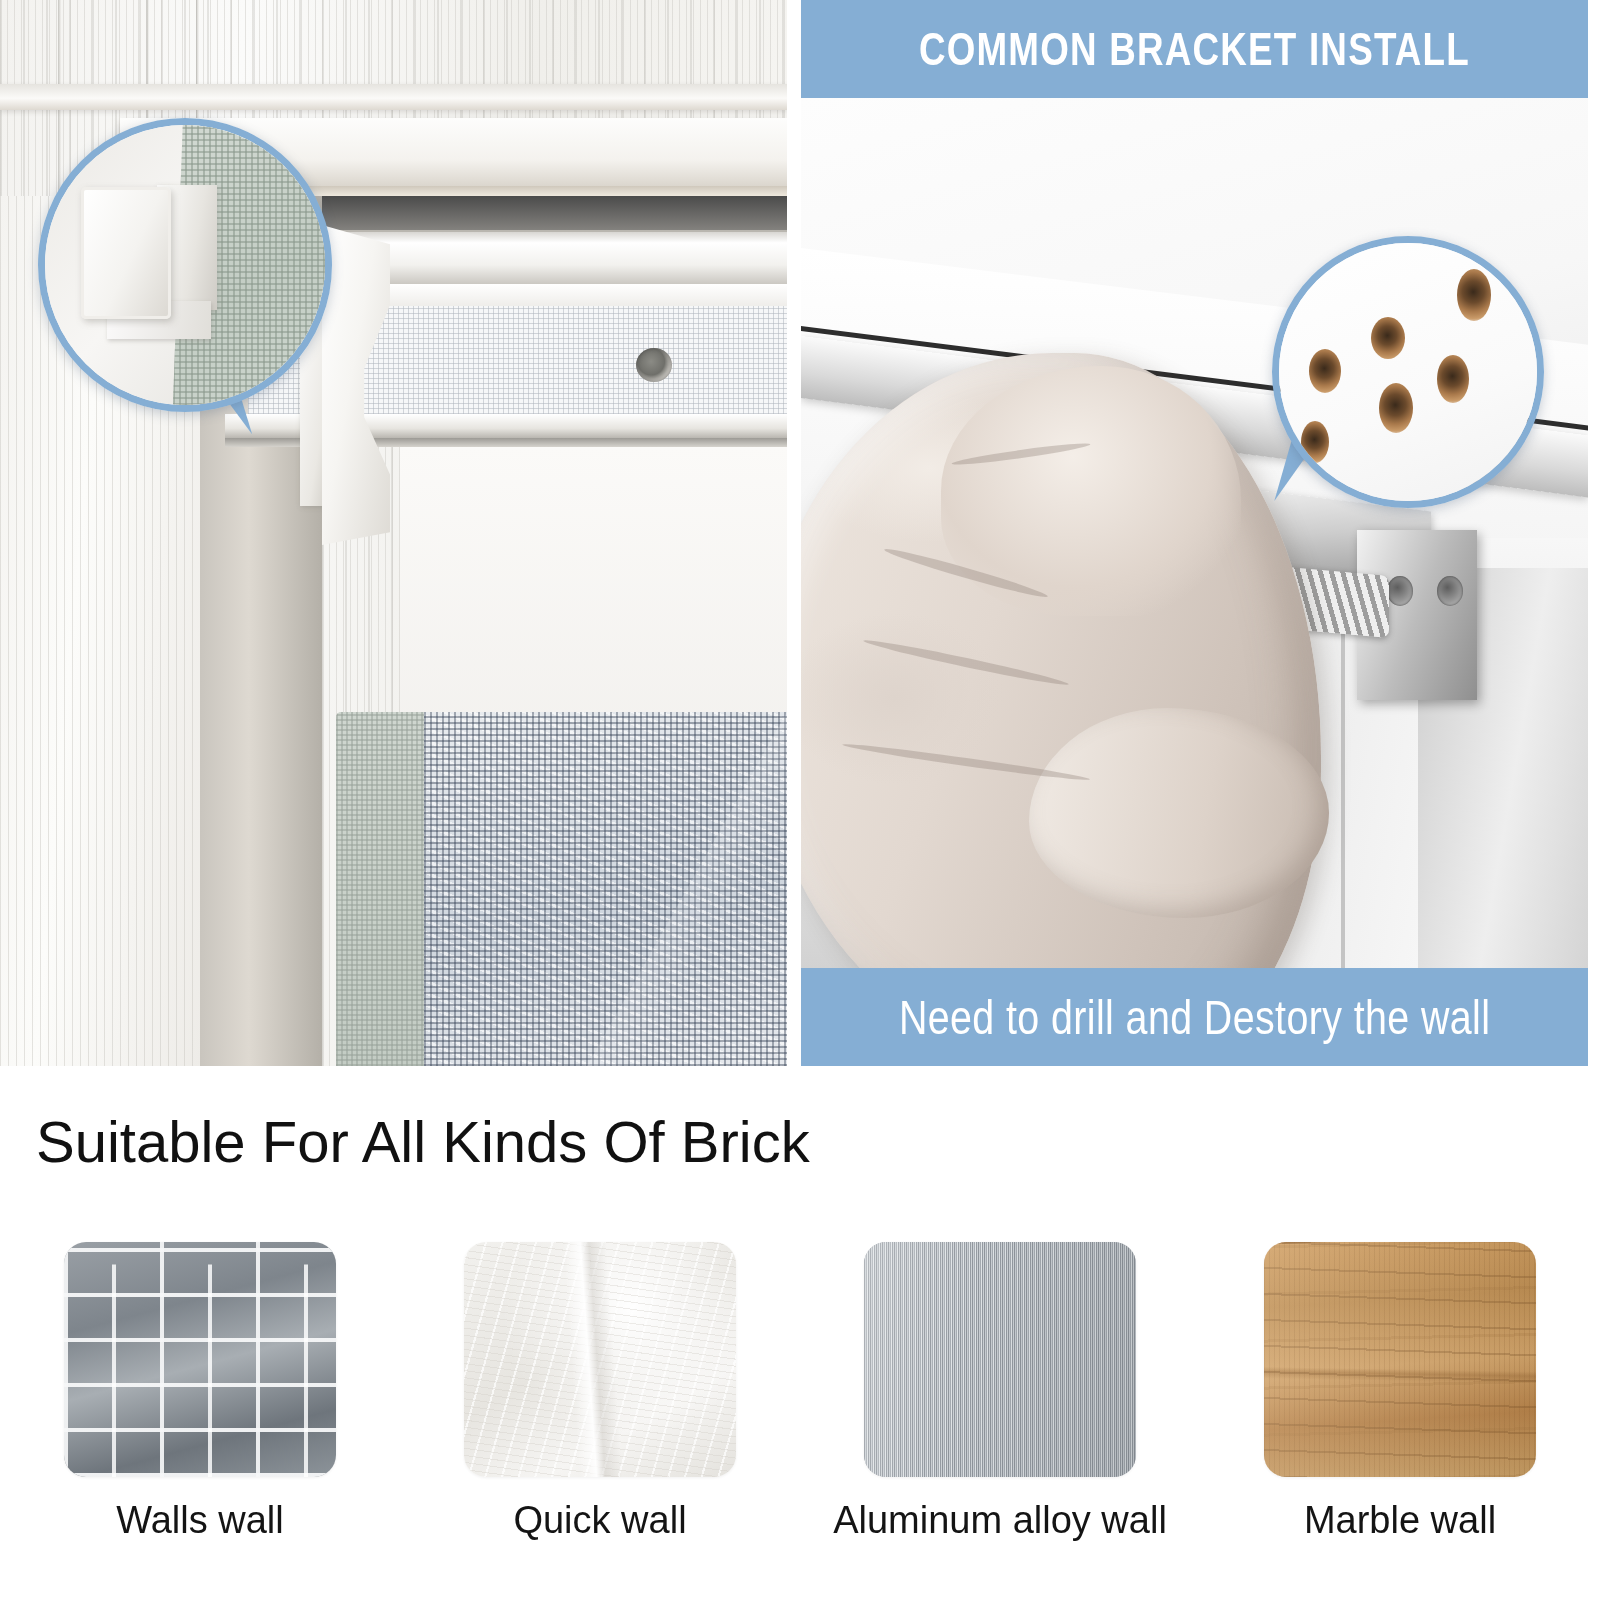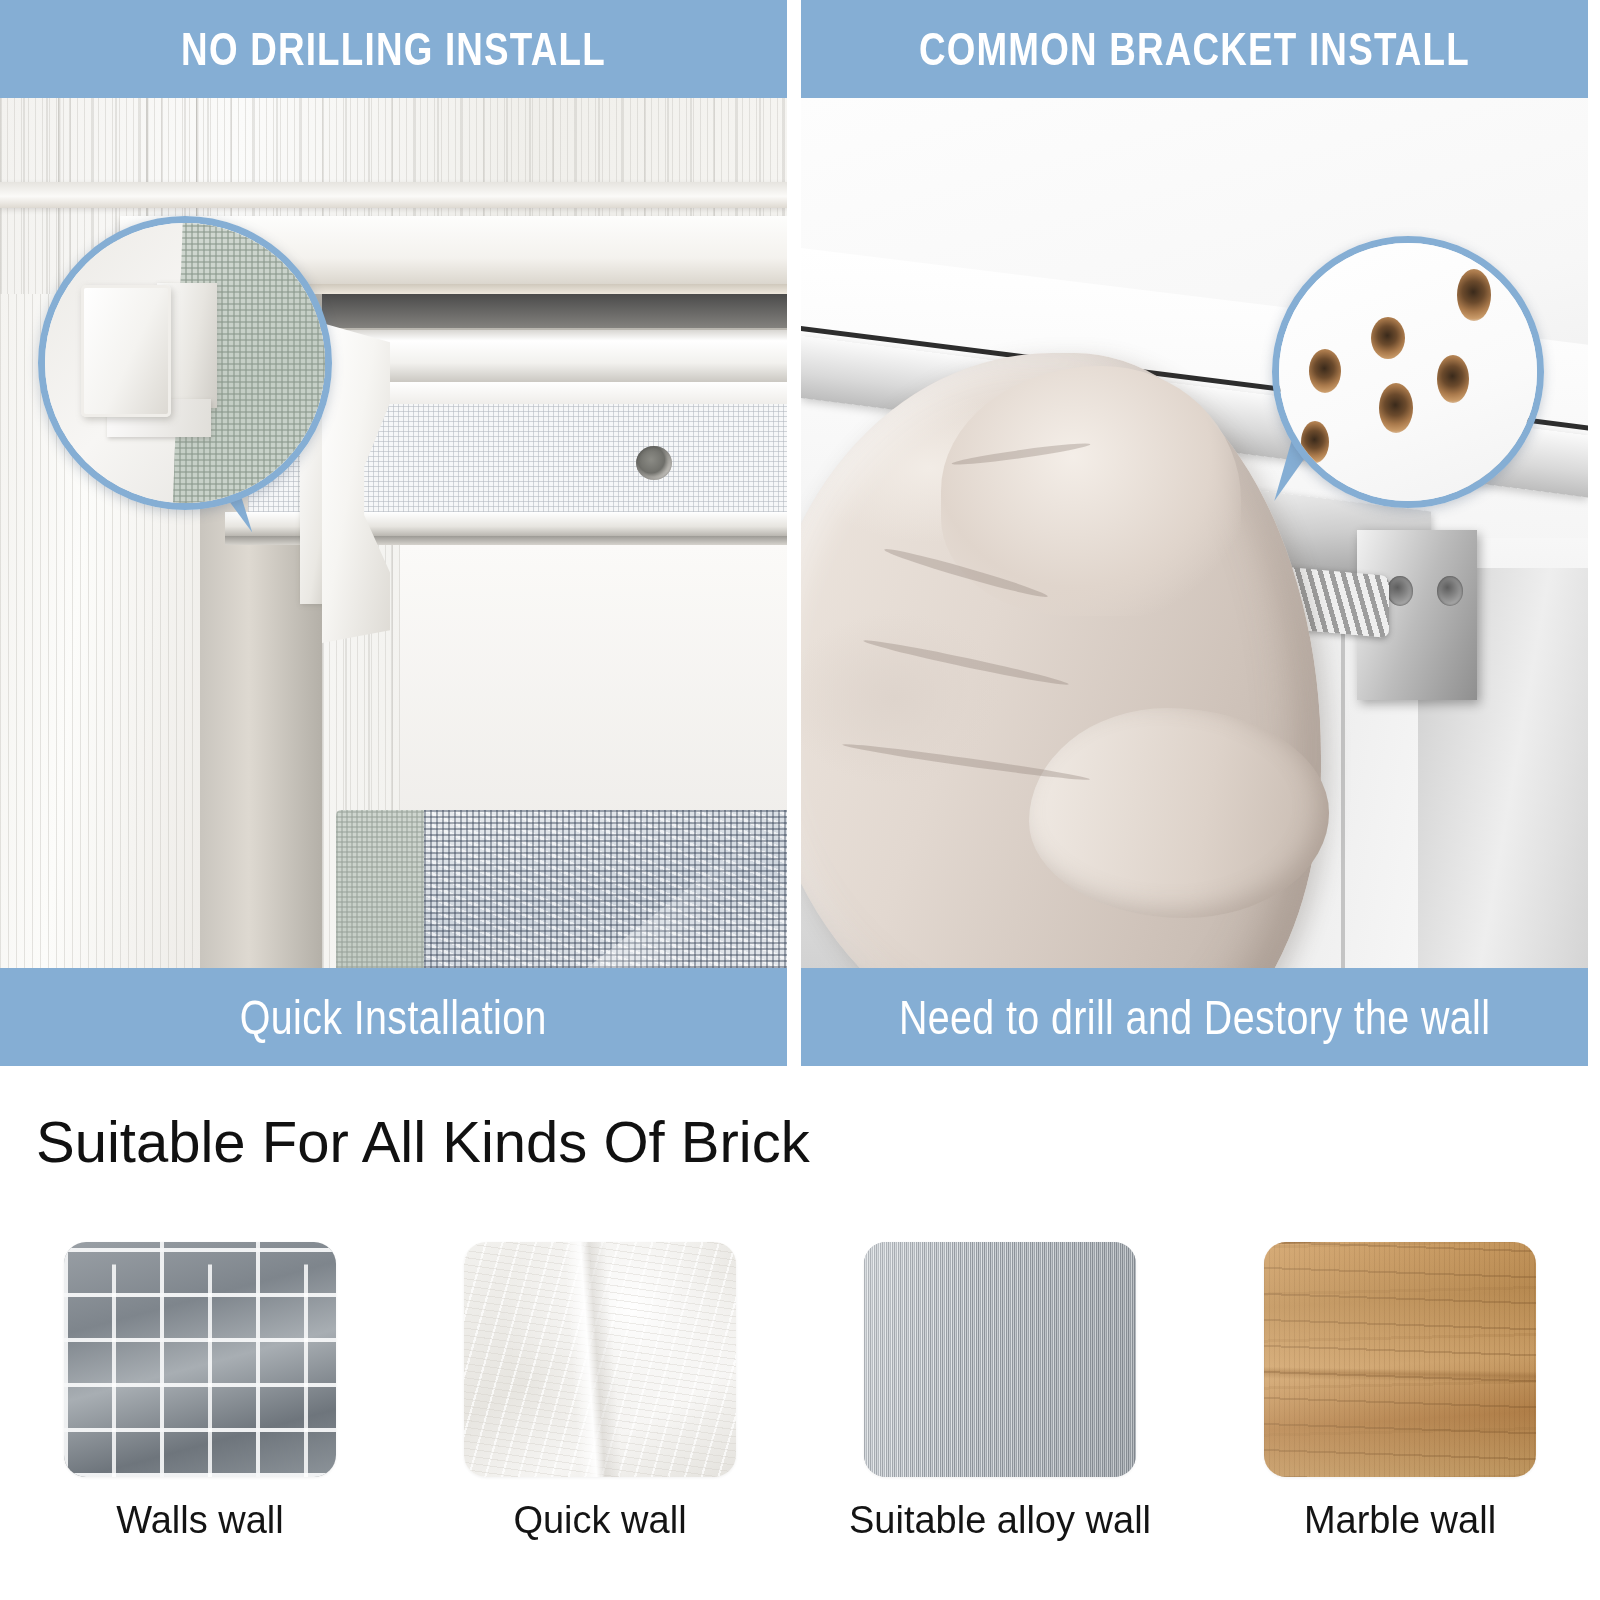--- a/index.html
+++ b/index.html
@@ -374,23 +374,20 @@
 </style>
 </head>
 <body>
 
 <div id="page">
 
   <div id="compare">
 
     <div class="panel">
 
-      <div class="bar bar-top">
-        <span class="bar-txt">NO DRILLING INSTALL</span>
-      </div>
 
       <div class="photo">
         <div class="lp-bg"></div>
         <div class="plank" style="left:58px"></div>
         <div class="plank" style="left:146px"></div>
         <div class="plank" style="left:196px"></div>
 
         <div class="lp-trim-a"></div>
         <div class="lp-trim-b"></div>
         <div class="lp-trim-edge"></div>
@@ -419,23 +416,20 @@
           <div class="ring">
             <div class="inner"></div>
             <div class="fabric"></div>
             <div class="clip-stem"></div>
             <div class="clip-low"></div>
             <div class="clip-face"></div>
           </div>
         </div>
       </div>
 
-      <div class="bar bar-bottom">
-        <span class="bar-txt">Quick Installation</span>
-      </div>
     </div>
 
     <div class="panel">
 
       <div class="bar bar-top">
         <span class="bar-txt">COMMON BRACKET INSTALL</span>
       </div>
 
       <div class="photo">
         <div class="rp-bg"></div>
@@ -510,21 +504,21 @@
           <div class="tex-lime"></div>
         </div>
         <div class="sw-label">Quick wall</div>
       </div>
 
 
       <div class="sw-cell">
         <div class="sw-tile">
           <div class="tex-alu"></div>
         </div>
-        <div class="sw-label">Suitable alloy wall</div>
+        <div class="sw-label">Aluminum alloy wall</div>
       </div>
 
       <div class="sw-cell">
         <div class="sw-tile">
           <div class="tex-wood"></div>
         </div>
         <div class="sw-label">Marble wall</div>
       </div>
 
     </div>

